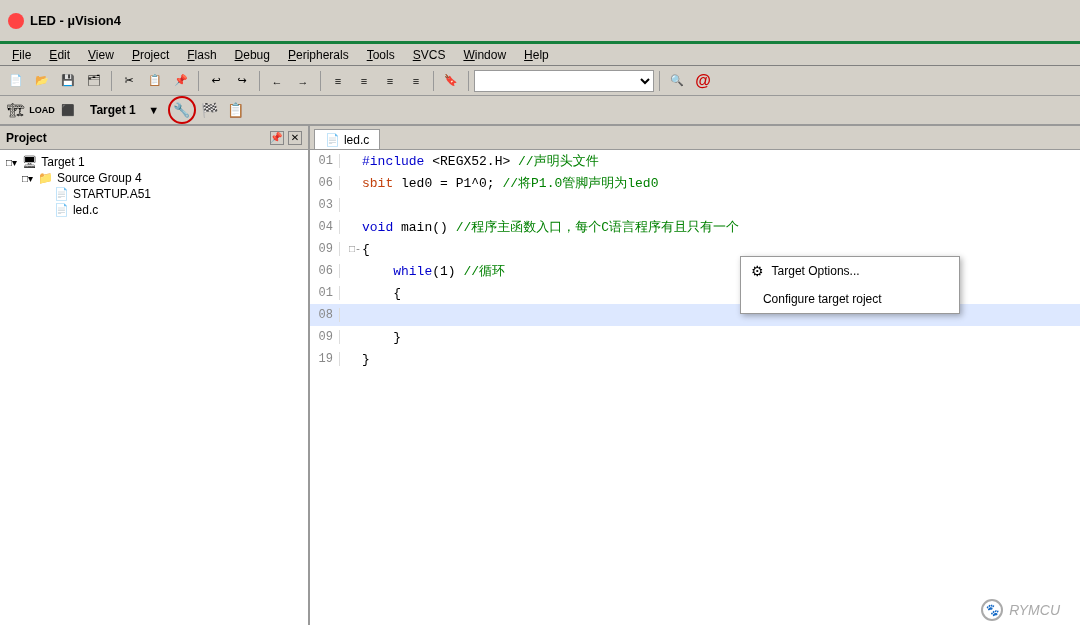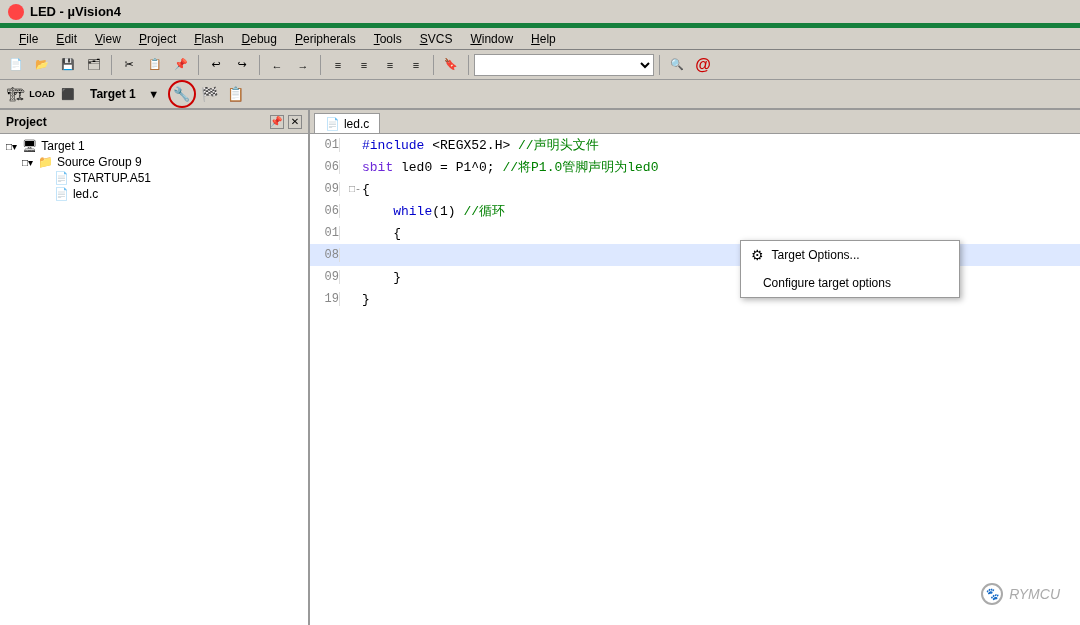--- a/index.html
+++ b/index.html
@@ -9,43 +9,43 @@
       font-family: 'Segoe UI', Arial, sans-serif;
       font-size: 12px;
       background: #f0f0f0;
       overflow: hidden;
       user-select: none;
     }
 
     
     #title-bar {
       background: #d4d0c8;
-      height: 28px;
+      height: 44px;
       display: flex;
       align-items: center;
       padding: 0 8px;
-      border-bottom: 5px solid #15803d;
+      border-bottom: 3px solid #15803d;
       font-size: 13px;
       font-weight: bold;
     }
     #title-icon {
       width: 16px; height: 16px;
       background: #ff4444;
       border-radius: 50%;
       margin-right: 6px;
       display: inline-block;
     }
 
     
     #menu-bar {
       background: #d4d0c8;
       height: 22px;
       display: flex;
       align-items: center;
-      padding: 0 11px;
+      padding: 0 4px;
       border-bottom: 1px solid #808080;
       gap: 2px;
     }
     .menu-item {
       padding: 2px 8px;
       cursor: pointer;
       font-size: 12px;
     }
     .menu-item u { text-decoration: underline; }
 
@@ -196,21 +196,21 @@
       font-family: 'Courier New', monospace;
       font-size: 13px;
       height: 22px;
       align-items: center;
     }
     .line-num {
       width: 30px;
       min-width: 30px;
       color: #888;
       text-align: right;
-      padding-right: 0;
+      padding-right: 6px;
       font-size: 12px;
       border-right: 1px solid #ddd;
       margin-right: 8px;
     }
     .line-collapse {
       width: 14px;
       min-width: 14px;
       color: #888;
       font-size: 10px;
       text-align: center;
@@ -341,21 +341,21 @@
 
       <div class="tree-item tree-indent-1">
         <span class="tree-expand">□▾</span>
         <span class="tree-icon">🖥</span>
         <span>Target 1</span>
       </div>
 
       <div class="tree-item tree-indent-2">
         <span class="tree-expand">□▾</span>
         <span class="tree-icon">📁</span>
-        <span>Source Group 9</span>
+        <span>Source Group 4</span>
       </div>
 
       <div class="tree-item tree-indent-3">
         <span class="tree-expand">&nbsp;&nbsp;</span>
         <span class="tree-icon">📄</span>
         <span>STARTUP.A51</span>
       </div>
 
       <div class="tree-item tree-indent-3">
         <span class="tree-expand">&nbsp;&nbsp;</span>
@@ -383,26 +383,39 @@
         <span class="line-content">
           <span style="color:#0000cc;">#include</span> &lt;REGX52.H&gt;
           <span class="comment">    //声明头文件</span>
         </span>
       </div>
 
       <div class="code-line">
         <span class="line-num">06</span>
         <span class="line-collapse"></span>
         <span class="line-content">
-          <span style="color:#6d28d9;">sbit</span> led0 = P1^0;
+          <span style="color:#c2410c;">sbit</span> led0 = P1^0;
           <span class="comment">   //将P1.0管脚声明为led0</span>
         </span>
       </div>
 
-
+      <div class="code-line">
+        <span class="line-num">03</span>
+        <span class="line-collapse"></span>
+        <span class="line-content"></span>
+      </div>
+
+      <div class="code-line">
+        <span class="line-num">04</span>
+        <span class="line-collapse"></span>
+        <span class="line-content">
+          <span style="color:#0000cc;">void</span> main()
+          <span class="comment">    //程序主函数入口，每个C语言程序有且只有一个</span>
+        </span>
+      </div>
 
       <div class="code-line">
         <span class="line-num">09</span>
         <span class="line-collapse" style="cursor:pointer; color:#888;">□-</span>
         <span class="line-content">{</span>
       </div>
 
       <div class="code-line">
         <span class="line-num">06</span>
         <span class="line-collapse"></span>
@@ -442,18 +455,18 @@
       <span>RYMCU</span>
     </div>
 
     <div id="target-dropdown">
       <div class="dropdown-item">
         <span class="item-icon">⚙</span>
         <span>Target Options...</span>
       </div>
       <div class="dropdown-item">
         <span class="item-icon">&nbsp;</span>
-        <span>Configure target options</span>
+        <span>Configure target roject</span>
       </div>
     </div>
   </div>
 
 </div>
 
 </body></html>

